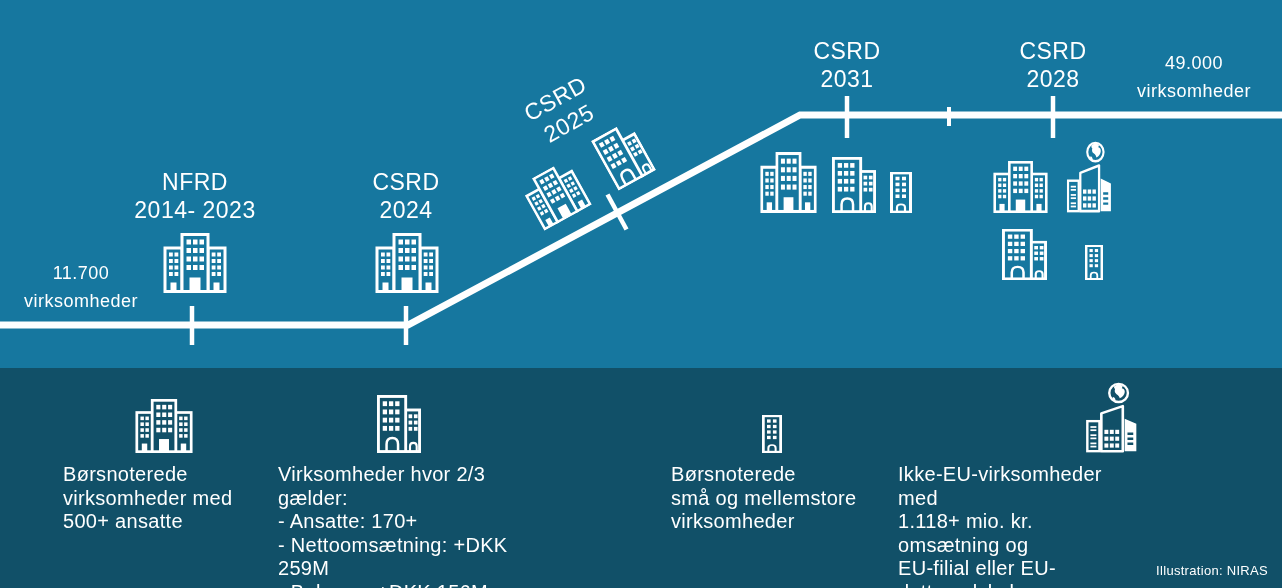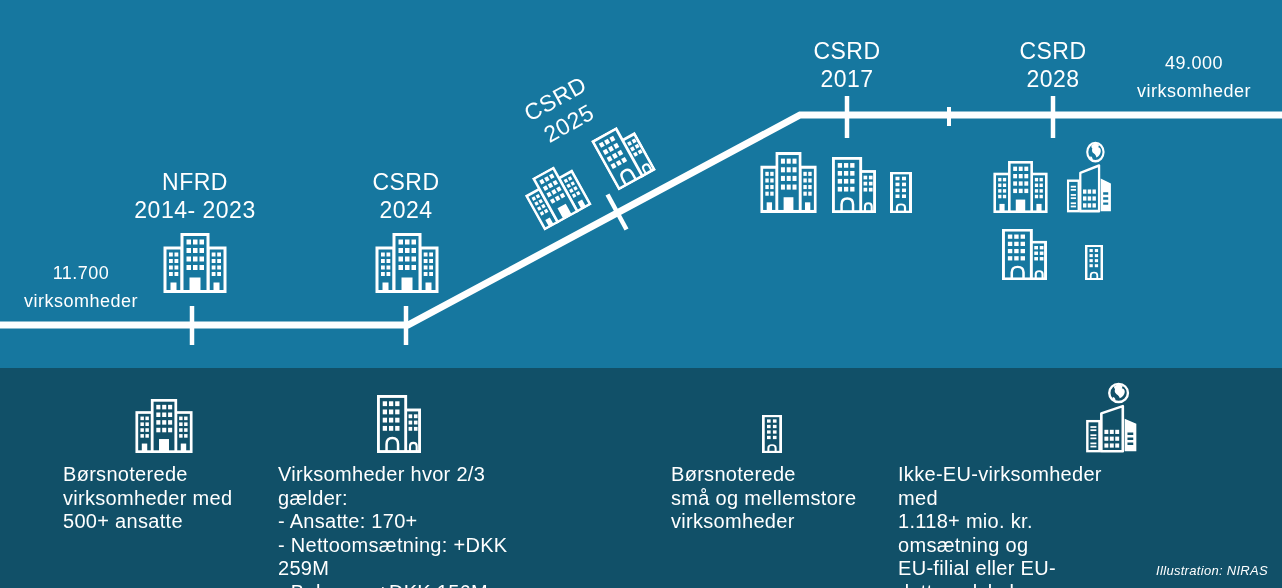--- a/index.html
+++ b/index.html
@@ -14,21 +14,21 @@
   .panel{position:absolute;left:0;top:368px;width:1282px;height:220px;background:#115068;}
   .tl-label{font-size:23px;line-height:28px;text-align:center;letter-spacing:0.5px;}
   .tl-label span{display:block;}
   .count-label{font-size:18px;line-height:28px;text-align:center;letter-spacing:0.5px;}
   .count-label span{display:block;}
   .rot{transform:rotate(-29deg);}
   .legend-text{font-size:20px;line-height:23.5px;text-align:left;letter-spacing:0.3px;}
   .legend-text span{display:block;}
   .legend-text-left{font-size:20px;line-height:23.5px;text-align:left;letter-spacing:0.3px;}
   .legend-text-left span{display:block;}
-  .credit{font-size:13px;font-style:italic;text-align:right;letter-spacing:0.3px;}
+  .credit{font-size:13px;text-align:right;letter-spacing:0.3px;}
   svg.icon{position:absolute;overflow:visible;}
   .hidden-defs{position:absolute;width:0;height:0;overflow:hidden;}
 </style>
 </head>
 <body>
 
 <div id="stage">
 
   <svg class="hidden-defs" aria-hidden="true">
     <defs>
@@ -176,21 +176,21 @@
   <div class="abs tl-label" style="left:326px;top:168px;width:160px;">
     <span>CSRD</span>
     <span>2024</span>
   </div>
   <div class="abs tl-label rot" style="left:497px;top:83px;width:130px;">
     <span>CSRD</span>
     <span>2025</span>
   </div>
   <div class="abs tl-label" style="left:767px;top:37px;width:160px;">
     <span>CSRD</span>
-    <span>2017</span>
+    <span>2031</span>
   </div>
   <div class="abs tl-label" style="left:973px;top:37px;width:160px;">
     <span>CSRD</span>
     <span>2028</span>
   </div>
 
   <svg class="icon" style="left:163px;top:233px;--bg:#16779F;" width="64" height="60">
       <use href="#b-large"></use>
     </svg>
   <svg class="icon" style="left:375px;top:233px;--bg:#16779F;" width="64" height="60">

